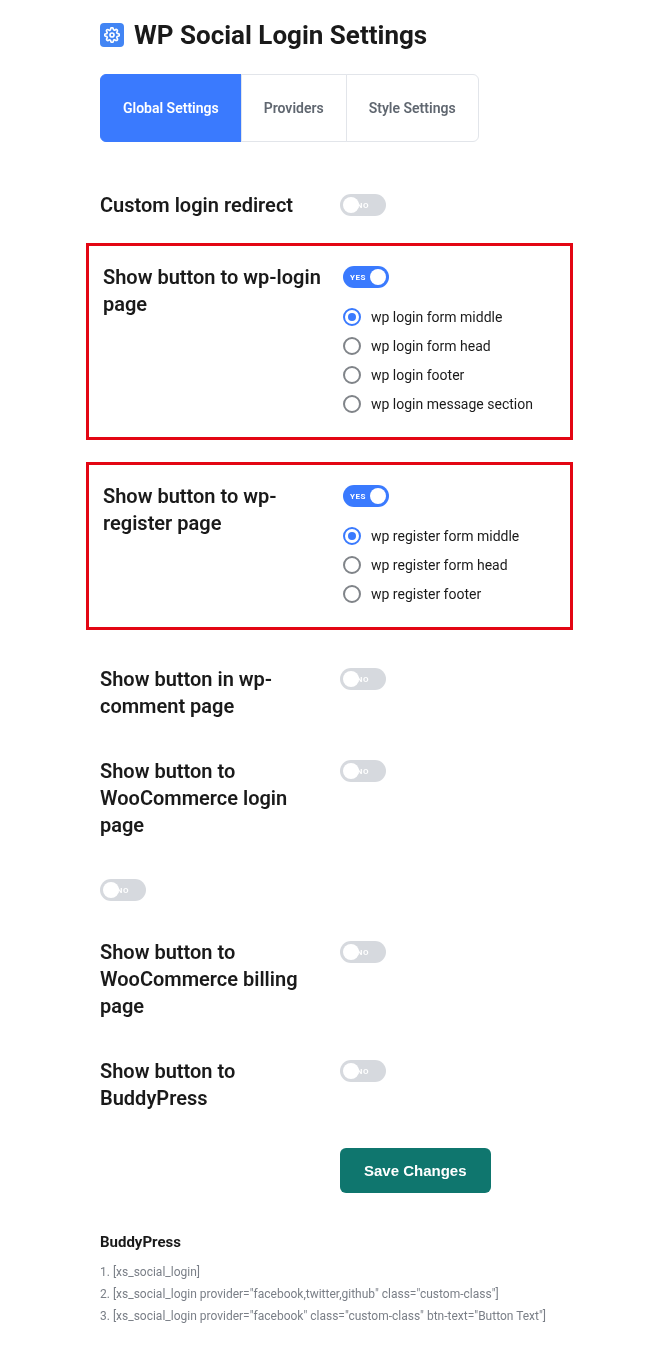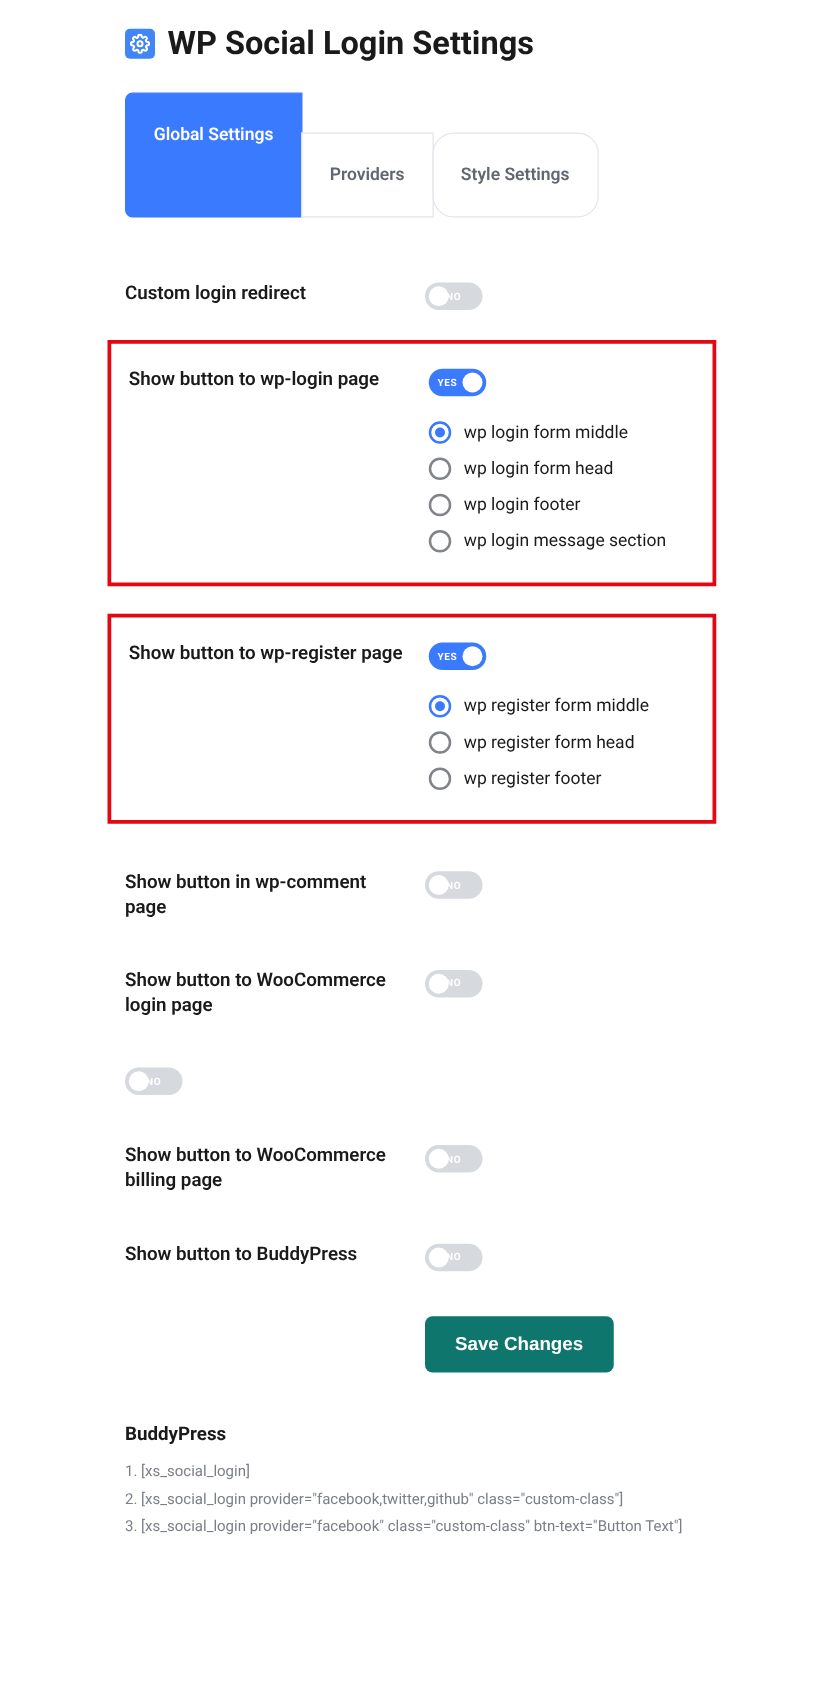--- a/index.html
+++ b/index.html
@@ -36,47 +36,47 @@
     .tab {
       padding: 25px 22px;
       font-size: 14px;
       font-weight: 600;
       border: 1px solid #e2e5ea;
       background: #fff;
       color: #606770;
       cursor: pointer;
       border-radius: 6px;
     }
-    .tab + .tab { margin-left: -1px; margin-top: 32px; }
+    .tab + .tab { margin-left: -1px; }
     .tab.active {
       background: #3a7afe;
       color: #fff;
       border-color: #3a7afe;
     }
     .tab:first-child { border-top-right-radius: 0; border-bottom-right-radius: 0; }
     .tab:nth-child(2) { border-radius: 0; }
-    .tab:last-child { border-top-left-radius: 0; border-bottom-left-radius: 0; border-radius: 17px; }
+    .tab:last-child { border-top-left-radius: 0; border-bottom-left-radius: 0; }
 
     .row {
       display: flex;
       align-items: flex-start;
       padding: 14px 0;
       margin: 0 0 10px 82px;
     }
     .row.highlight-box {
       border: 3px solid #e30613;
       padding: 18px 14px 24px 14px;
       margin-left: 68px;
       margin-right: 68px;
       margin-bottom: 22px;
     }
     .label-col {
       width: 240px;
       flex-shrink: 0;
-      font-size: 15px;
+      font-size: 20px;
       font-weight: 600;
       color: #1a1a1a;
       line-height: 1.35;
       padding-right: 18px;
     }
     .ctrl-col {
       flex: 1;
       display: flex;
       flex-direction: column;
       gap: 10px;

